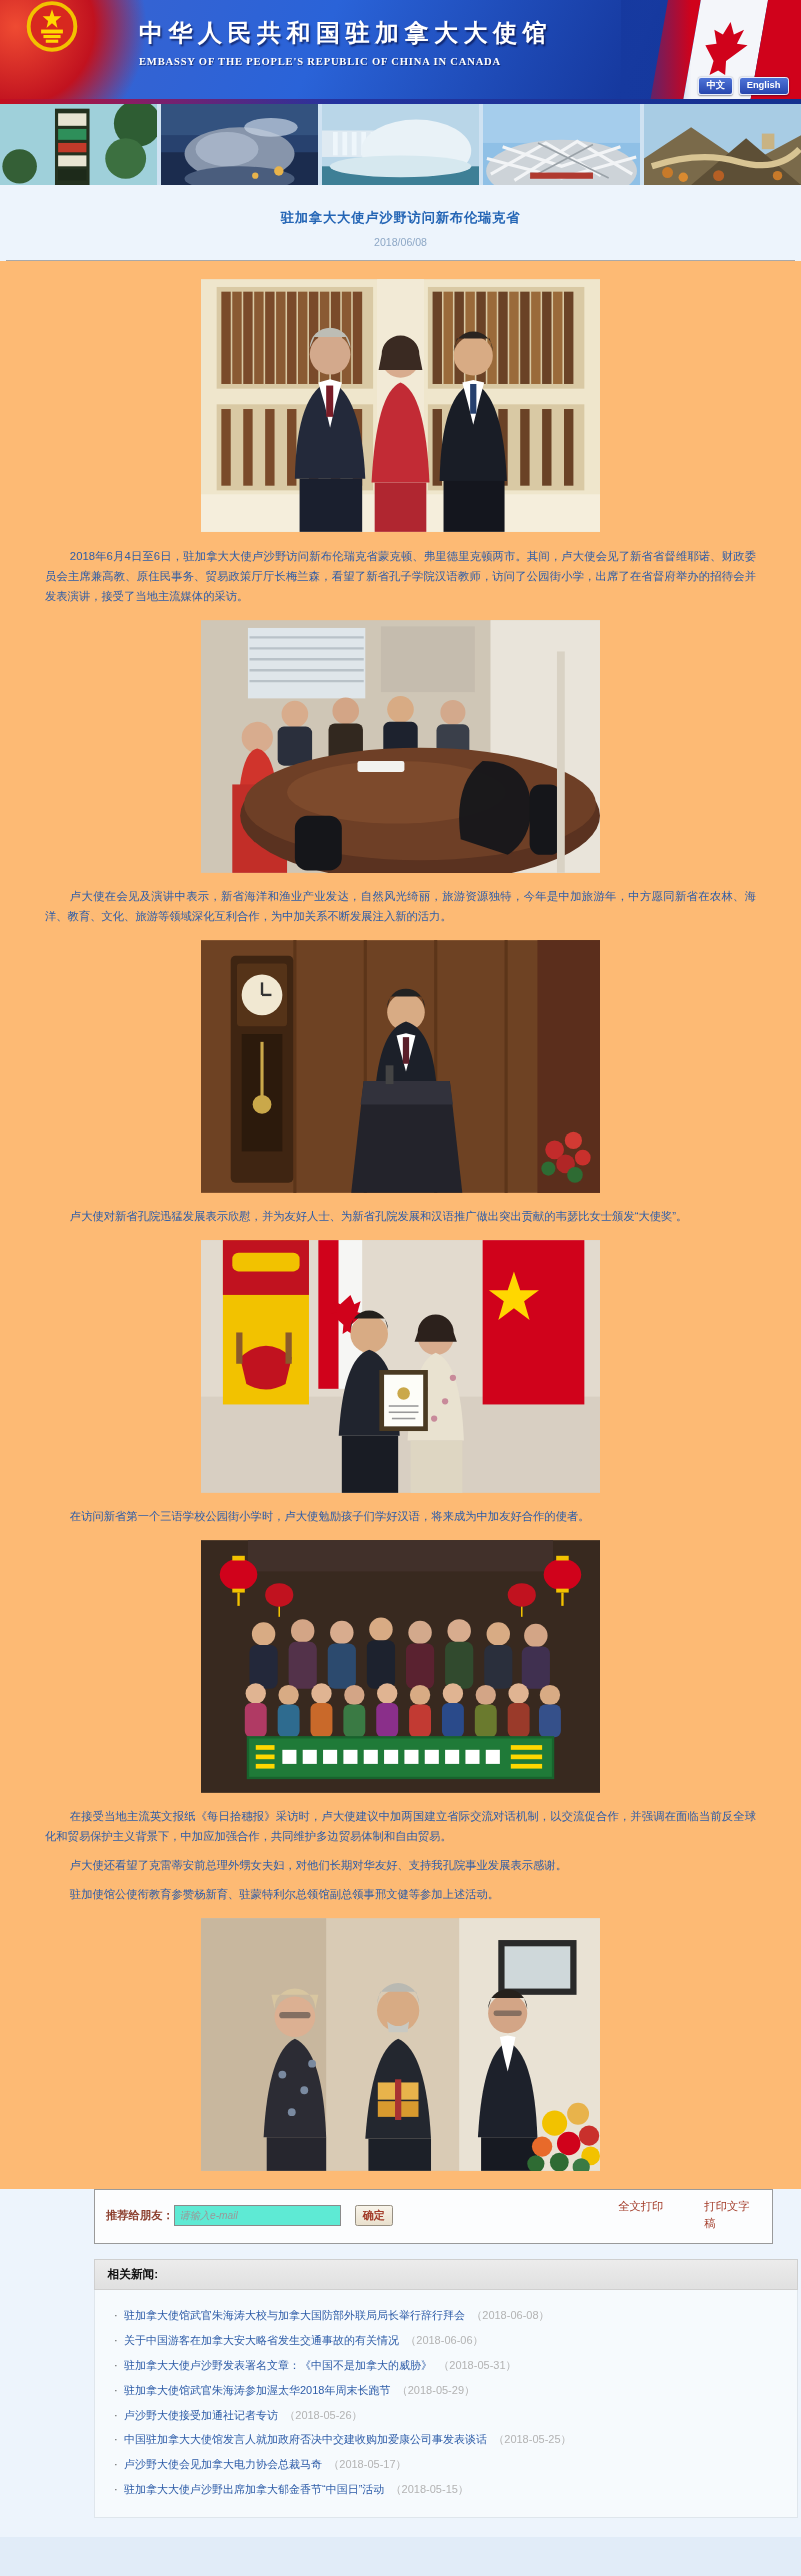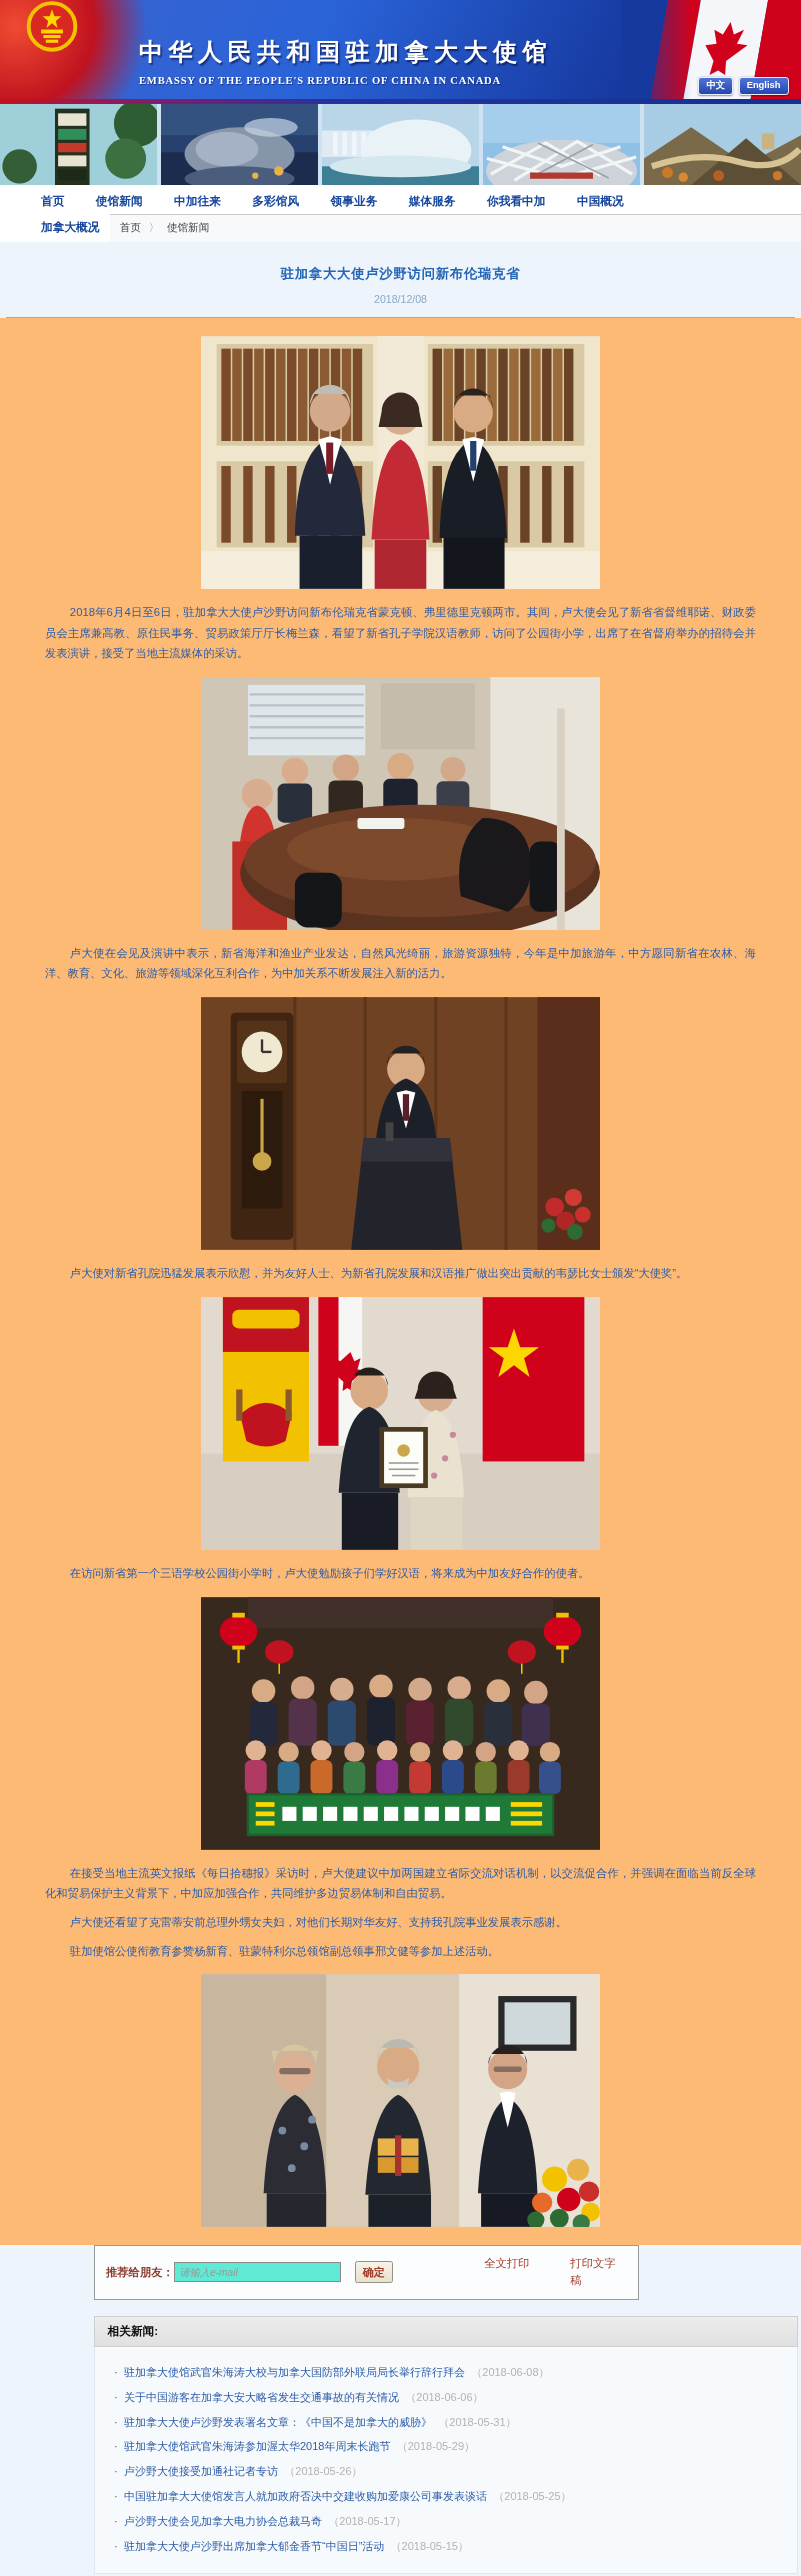--- a/index.html
+++ b/index.html
@@ -4,21 +4,21 @@
 <style>
   * { box-sizing: border-box; }
   body { margin:0; background:#e1ecf8; font-family:"Liberation Sans","DejaVu Sans",sans-serif; }
   .page { width:801px; margin:0 auto; background:#e7f0fa; }
 
   
   .banner { position:relative; height:104px; overflow:hidden;
     background:linear-gradient(115deg,#3c63cf 0%,#2a63d8 40%,#16399f 78%,#0e2f95 100%); }
   .banner .red-left { position:absolute; left:-39px; top:-31px; width:196px; height:180px;
     background:radial-gradient(circle at 28% 32%, #ef4b32 0%, #c1121f 42%, rgba(193,18,31,0) 70%); }
-  .banner .titles { position:absolute; left:139px; top:17px; color:#fff;margin-top:19px; }
+  .banner .titles { position:absolute; left:139px; top:17px; color:#fff; }
   .banner h1 { margin:0; font-size:24px; letter-spacing:5.5px; font-weight:bold;
     text-shadow:1.6px 1.6px 1.6px rgba(0,0,40,.55); }
   .banner .title-en { margin-top:7px; font-size:10.6px; font-weight:bold; letter-spacing:0.8px;
     font-family:"Liberation Serif","DejaVu Serif",serif; text-shadow:0.8px 0.8px 0.8px rgba(0,0,40,.5); }
   .banner .emblem { position:absolute; left:23.5px; top:0px; }
   .banner .flag-right { position:absolute; right:0; top:0; }
   .lang { position:absolute; right:12.5px; bottom:9.4px; display:flex; gap:5.5px;justify-content:center; }
   .lang-btn { display:inline-block; padding:0.8px 7px 1.6px; border:0.8px solid #e8eefc; border-radius:3.1px;
     background:linear-gradient(#4f74d8,#2746ae); color:#fff; font-size:9.4px; font-weight:bold;
     text-decoration:none; box-shadow:0 0.8px 1.6px rgba(0,0,30,.4); }
@@ -48,21 +48,21 @@
   .article-date { margin-top:9.4px; color:#8ea8c6; font-size:10.6px; }
   .article-head hr { margin:12.5px 6.3px 0; border:none; border-top:0.8px solid #a9a9a9; }
   .article-body { background:#fdba74; padding:4.7px 45px 4.7px; }
   .article-body figure { margin:13.3px auto; width:399px; }
   .article-body figure svg { display:block; }
   .article-body p { color:#2d5ca8; font-size:11.3px; line-height:20.3px; text-indent:2.2em;
     margin:8.6px 0; text-align:justify; }
 
   
   .lower { background:#edf4fc; padding-bottom:19px; }
-  .share-box { margin-left:94px; width:545px; border:0.8px solid #9a9a9a; background:#fcfdfe;
+  .share-box { margin-left:94px; width:679px; border:0.8px solid #9a9a9a; background:#fcfdfe;
     padding:8.6px 11px 10.2px; display:flex; align-items:center; font-size:11.3px; }
   .share-label { color:#8c3f2e; font-weight:bold; }
   .share-input { width:167px; height:20.3px; border:0.8px solid #8a8a8a; padding:1.6px 4.7px;
     font-style:italic; font-size:10.2px; color:#444; background:#5eead4; }
   .share-input::placeholder { font-style:italic; color:#999; }
   .share-btn { margin-left:14px; padding:2.3px 7px; background:linear-gradient(#f8f4ea,#e9e0cd);
     border:0.8px solid #979083; color:#a23b28; font-weight:bold; font-size:11px; border-radius:2.3px; cursor:pointer; }
   .print-links { margin-left:auto; display:flex; gap:41px; padding-right:4.7px; align-self:flex-start; }
   .print-links a { color:#a23b28; text-decoration:none; font-size:11.3px; line-height:17px; }
   .print-links a.wraps { display:inline-block; width:4.6em; }
@@ -189,44 +189,24 @@
         <path d="M10 80 Q70 60 120 74 T198 58" stroke="#d8c493" stroke-width="8" fill="none"></path>
         <rect x="150" y="38" width="16" height="20" fill="#c9b383"></rect>
         <circle cx="30" cy="88" r="7" fill="#c77a2a"></circle>
           <circle cx="50" cy="94" r="6" fill="#d98a30"></circle>
         <circle cx="95" cy="92" r="7" fill="#b65f24"></circle>
           <circle cx="170" cy="92" r="6" fill="#c77a2a"></circle>
       </svg>
     </div>
   </div>
 
-  <div class="navwrap">
-    <nav class="nav-row1">
-      <a href="#" class="nav-link">首页</a>
-      <a href="#" class="nav-link">使馆新闻</a>
-      <a href="#" class="nav-link">中加往来</a>
-      <a href="#" class="nav-link">多彩馆风</a>
-      <a href="#" class="nav-link">领事业务</a>
-      <a href="#" class="nav-link">媒体服务</a>
-      <a href="#" class="nav-link">你我看中加</a>
-      <a href="#" class="nav-link">中国概况</a>
-    </nav>
-    <div class="nav-row2">
-      <a href="#" class="nav-link">加拿大概况</a>
-      <div class="breadcrumb">
-        <a href="#">首页</a>
-        <span class="sep">〉</span>
-        <a href="#">使馆新闻</a>
-      </div>
-    </div>
-  </div>
 
   <div class="article-head">
     <h2 class="article-title">驻加拿大大使卢沙野访问新布伦瑞克省</h2>
-    <div class="article-date">2018/12/08</div>
+    <div class="article-date">2018/06/08</div>
     <hr>
   </div>
 
   <main class="article-body">
 
     <figure>
       <svg width="399" height="253" viewBox="0 0 510 323">
         <rect width="510" height="323" fill="#efe6cc"></rect>
         <g>
           <rect x="20" y="10" width="200" height="130" fill="#d9c9a4"></rect>

